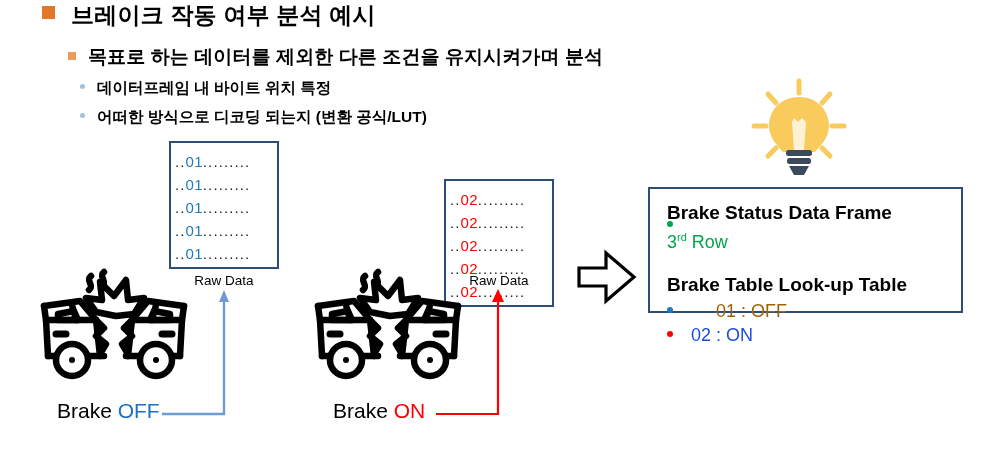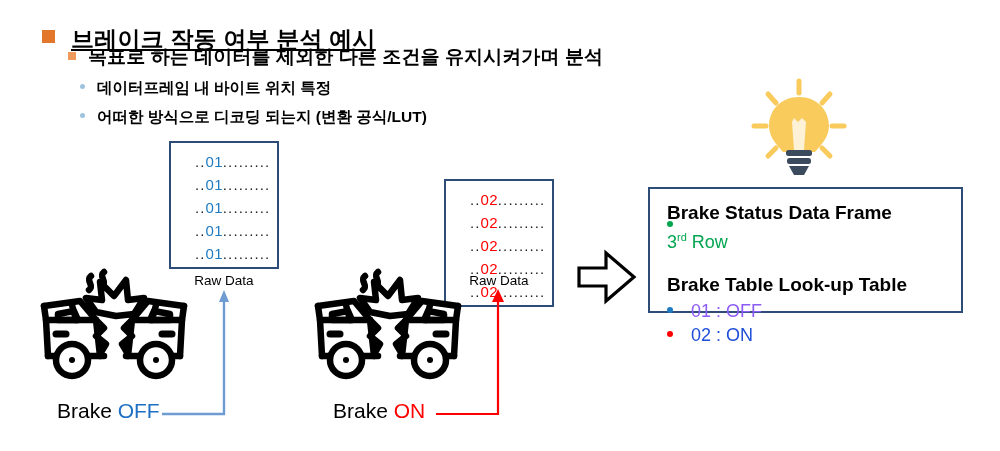--- a/index.html
+++ b/index.html
@@ -16,21 +16,21 @@
     color: #000000;
   }
 
   
   .bullet-row {
     position: absolute;
     display: flex;
     align-items: baseline;
     white-space: nowrap;
   }
-  .b1 { left: 42px;  top: 24px; text-decoration: underline;  }
+  .b1 { left: 42px;  top: 0;  }
   .b2 { left: 68px;  top: 44px; }
   .b3 { left: 80px;  top: 78px; }
   .b4 { left: 80px;  top: 107px;}
 
   .marker-sq-lg {
     width: 13px; height: 13px;
     background: #E2762A;
     margin-right: 16px;
     position: relative; top: -4px;
     flex: 0 0 auto;
@@ -61,21 +61,21 @@
     background: #ffffff;
     box-sizing: border-box;
   }
   #rawbox-left  { left: 169px; top: 141px; width: 110px; height: 128px; }
   #rawbox-right { left: 444px; top: 141px; width: 110px; height: 128px; margin-top: 38px; }
 
   .rawline {
     font-size: 15px;
     font-weight: 400;
     line-height: 23px;
-    padding-left: 24px;
+    padding-left: 4px;
     letter-spacing: .3px;
     white-space: nowrap;
     font-family: "Liberation Sans", sans-serif;
   }
   .rawline .val-blue { color: #1F7BC1; }
   .rawline .val-red  { color: #FF0000; }
   .rawline .dots     { color: #202020; letter-spacing: 1.1px; }
 
   .rawcaption {
     position: absolute;
@@ -151,21 +151,21 @@
   .pdot {
     width: 6px; height: 6px; border-radius: 50%;
     margin-right: 18px;
     position: relative; top: -4px;
     flex: 0 0 auto;
   }
   .pdot-green { background: #00A550; }
   .pdot-blue  { background: #1F7BC1; }
   .pdot-red   { background: #FF0000; }
   .c-green { color: #00A550; }
-  .c-blue  { color: #8b5cf6; }
+  .c-blue  { color: #a16207; margin-left: 25px; }
   .c-red   { color: #1d4ed8; }
   .sup { font-size: 11px; vertical-align: super; }
 </style>
 </head>
 <body>
 
 <div class="bullet-row b1">
   <span class="marker-sq-lg"></span>
   <span class="txt-l1">브레이크 작동 여부 분석 예시</span>
 </div>

